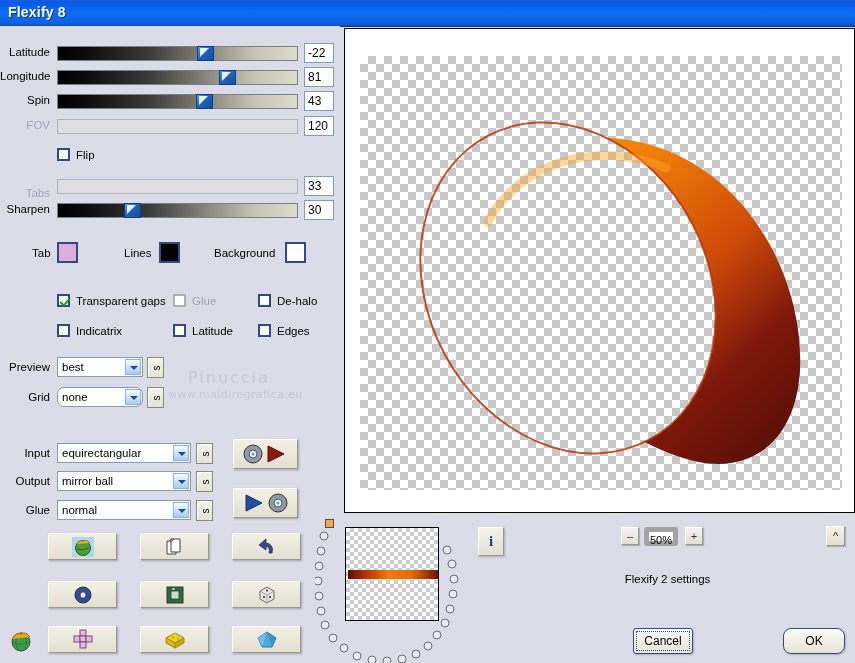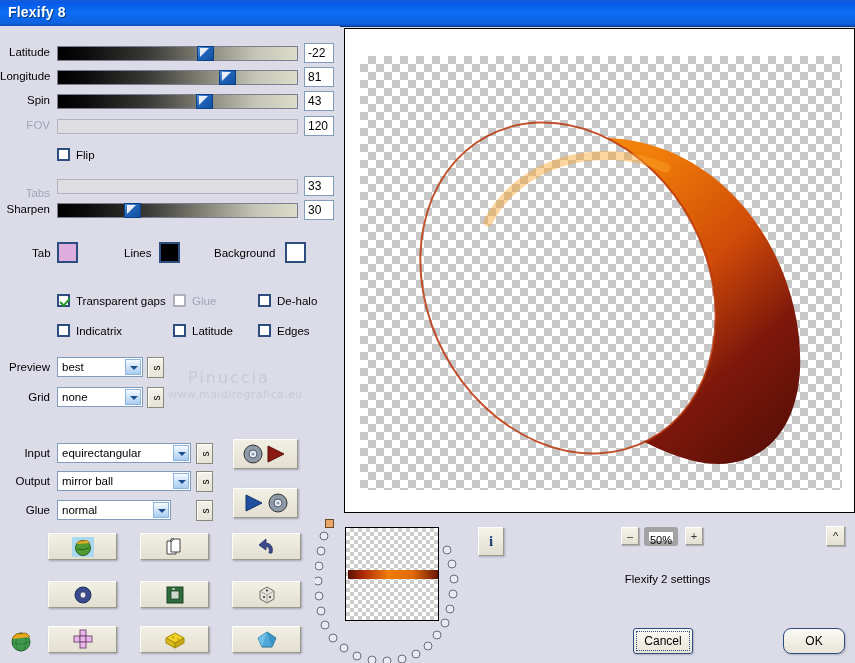--- a/index.html
+++ b/index.html
@@ -316,21 +316,21 @@
   <div class="lbl" style="left:0px;top:361px;width:50px;">Preview</div>
   <div class="ddl" style="left:57px;top:357px;width:86px;">
     <span>best</span>
     <div class="ddarrow"></div>
   </div>
   <div class="sbtn" style="left:147px;top:357px;">
     <span>s</span>
   </div>
 
   <div class="lbl" style="left:0px;top:391px;width:50px;">Grid</div>
-  <div class="ddl" style="left:57px;top:387px;width:86px;">
+  <div class="ddl" style="left:57px;top:387px;width:86px;border-radius:7px;">
     <span>none</span>
     <div class="ddarrow"></div>
   </div>
   <div class="sbtn" style="left:147px;top:387px;">
     <span>s</span>
   </div>
 
   <div class="lbl" style="left:0px;top:447px;width:50px;">Input</div>
   <div class="ddl" style="left:57px;top:443px;width:134px;">
     <span>equirectangular</span>
@@ -343,21 +343,21 @@
   <div class="lbl" style="left:0px;top:475px;width:50px;">Output</div>
   <div class="ddl" style="left:57px;top:471px;width:134px;">
     <span>mirror ball</span>
     <div class="ddarrow"></div>
   </div>
   <div class="sbtn" style="left:196px;top:471px;">
     <span>s</span>
   </div>
 
   <div class="lbl" style="left:0px;top:504px;width:50px;">Glue</div>
-  <div class="ddl" style="left:57px;top:500px;width:114px;">
+  <div class="ddl" style="left:57px;top:500px;width:134px;">
     <span>normal</span>
     <div class="ddarrow"></div>
   </div>
   <div class="sbtn" style="left:196px;top:500px;">
     <span>s</span>
   </div>
 
   <div class="ibtn" style="left:233px;top:439px;width:65px;height:30px;">
     <svg width="52" height="20" viewBox="0 0 52 20">
       <circle cx="13" cy="10" r="9" fill="#8f9aa8" stroke="#333" stroke-width="1"></circle>

